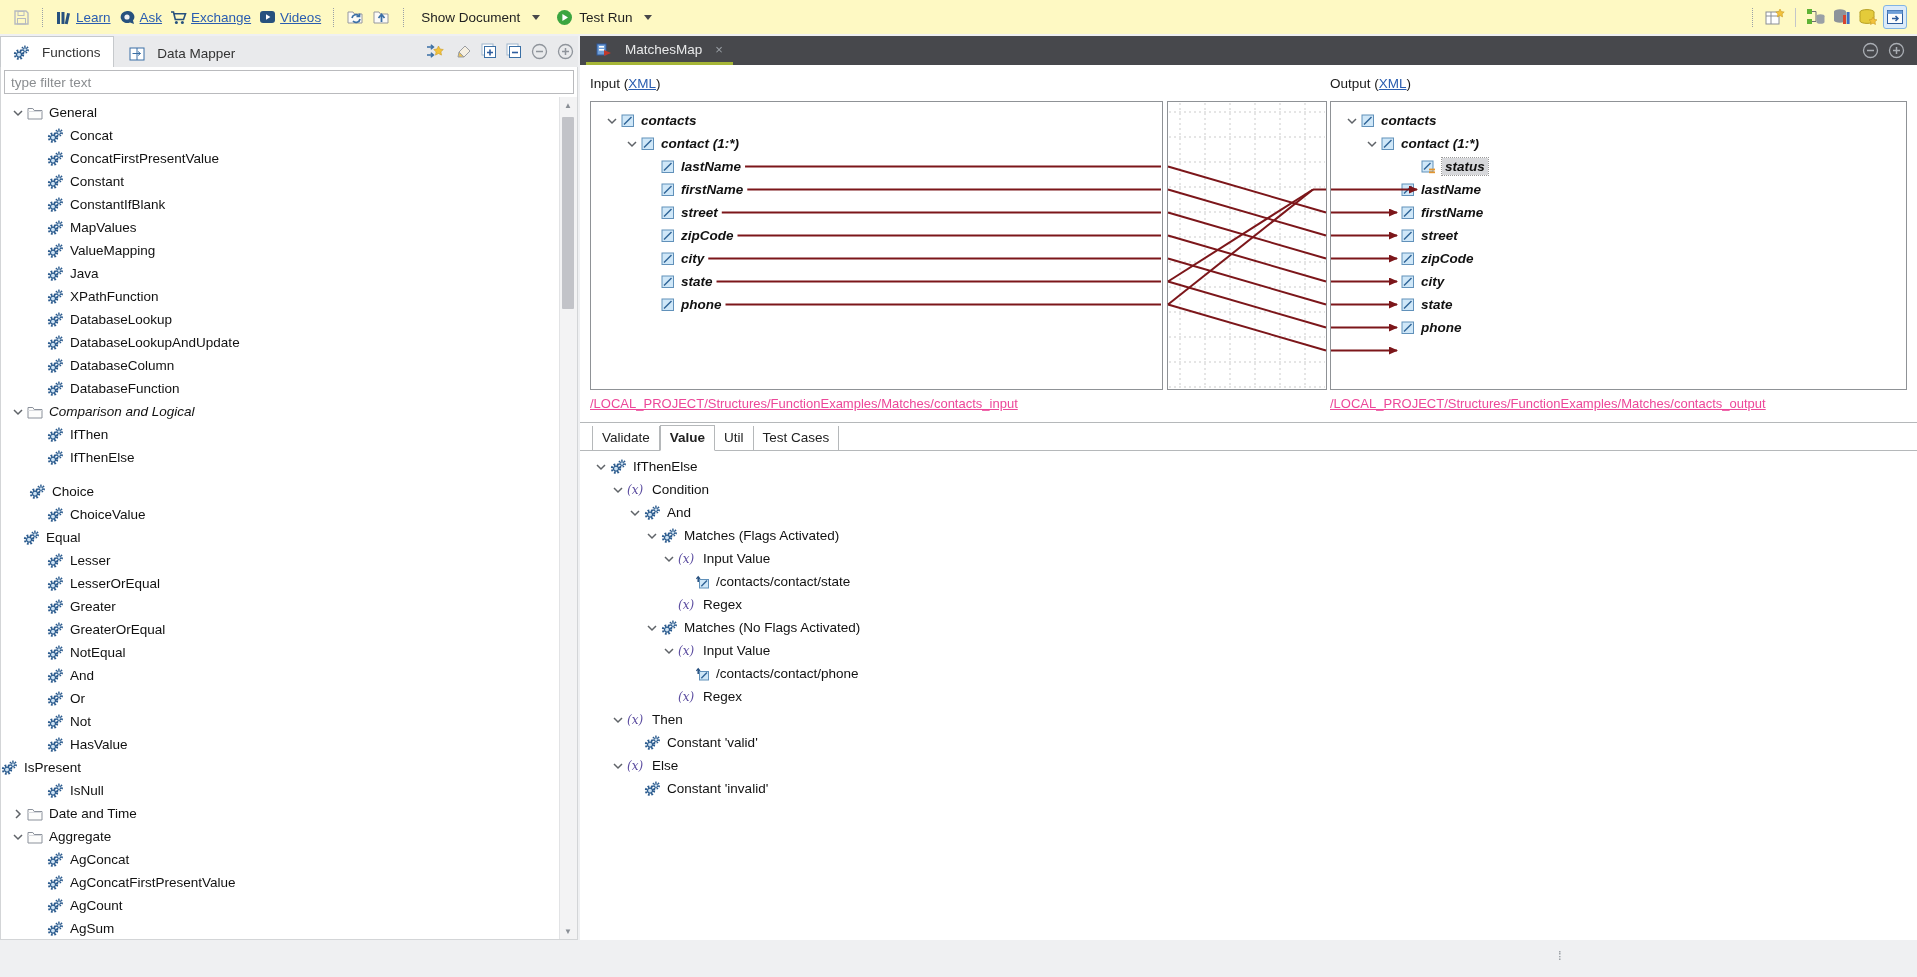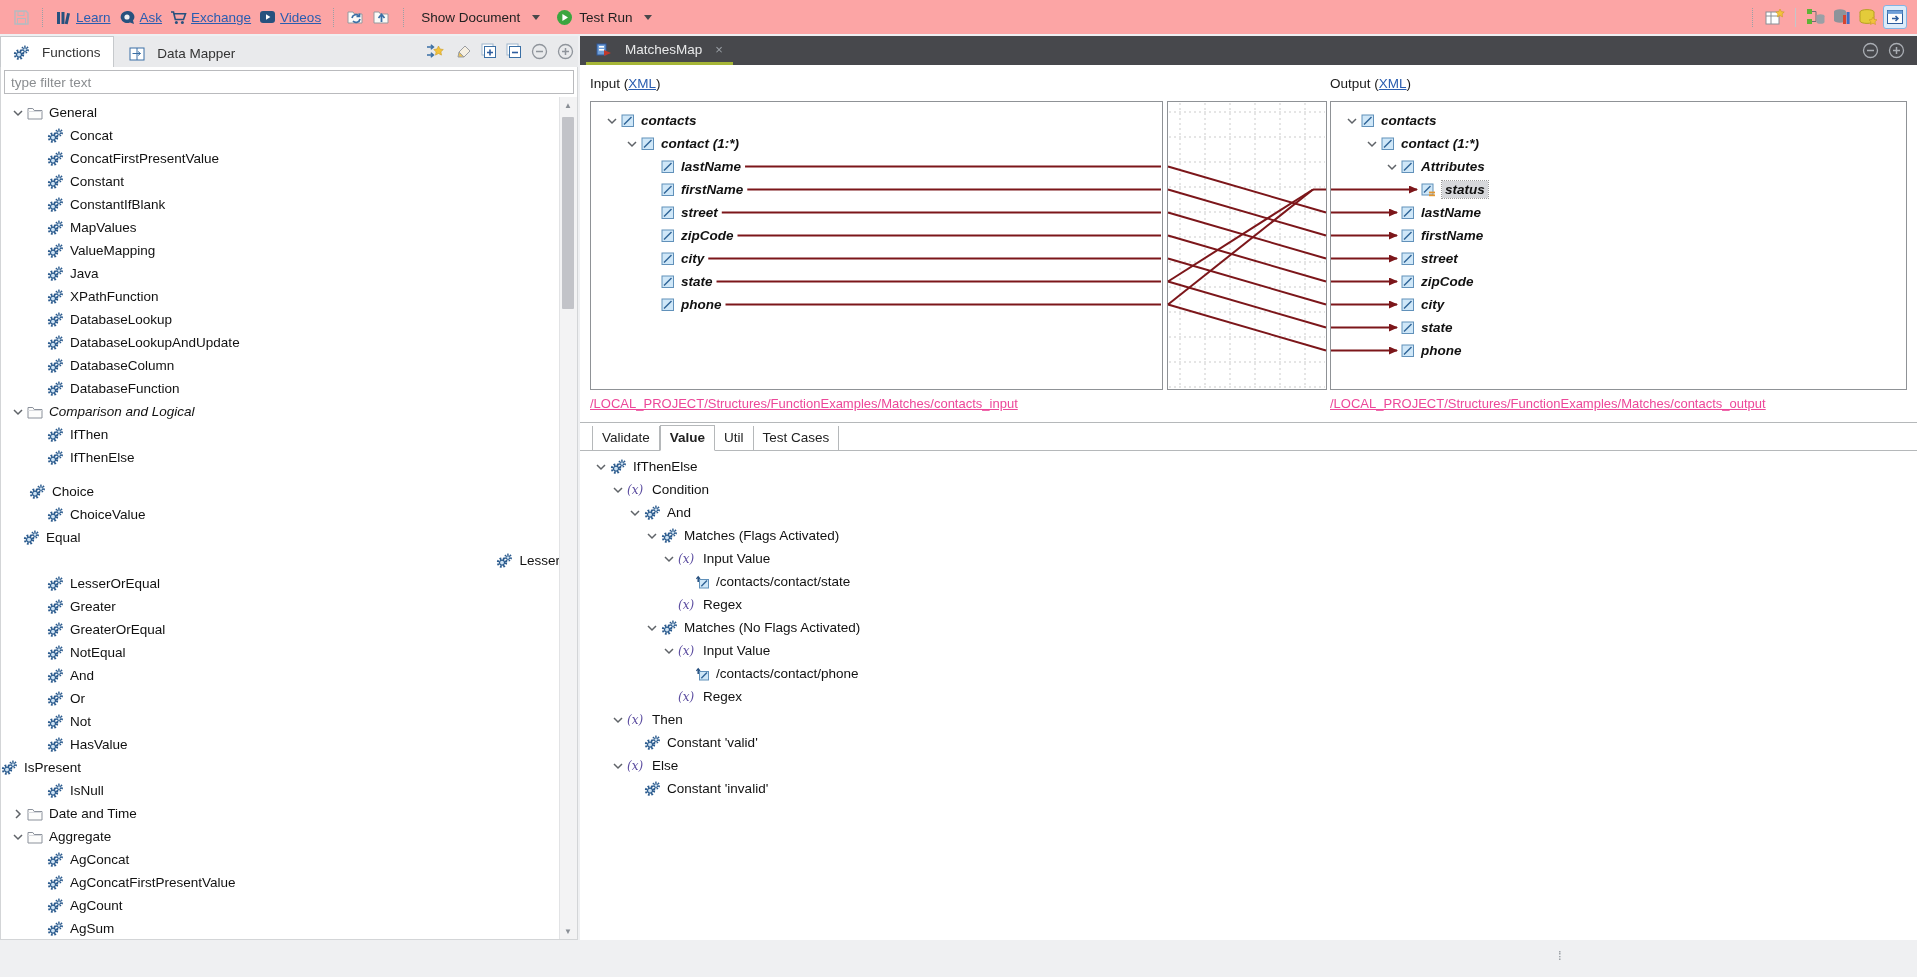--- a/index.html
+++ b/index.html
@@ -1,19 +1,19 @@
 <!DOCTYPE html>
 <html><head>
 <meta charset="utf-8">
 <style>
   html,body{margin:0;padding:0;}
   #root{position:relative;width:1917px;height:977px;background:#eff0f2;overflow:hidden;
         font-family:"Liberation Sans",sans-serif;font-size:13.5px;color:#1c1c1c;}
   
-  .toolbar{position:absolute;left:0;top:0;width:100%;height:34px;background:#fca5a5;
+  .toolbar{position:absolute;left:0;top:0;width:100%;height:34px;background:#fef9c3;
            display:flex;align-items:center;padding-left:8px;box-sizing:border-box;}
   .tb-ico{display:inline-flex;align-items:center;justify-content:center;width:22px;height:22px;margin:0 2px;}
   .dotsep{width:1px;height:19px;border-left:1px dotted #9aa0a6;margin:0 8px;}
   .vsep{width:1px;height:19px;background:#c3c6ca;margin:0 7px;}
   .tb-link{display:inline-flex;align-items:center;gap:4px;margin:0 4px;cursor:pointer;}
   .tb-link u{color:#2a5db0;text-decoration:underline;}
   .tb-label{display:inline-flex;align-items:center;margin:0 8px;color:#222;}
   .caret{display:inline-block;width:0;height:0;border-left:4px solid transparent;border-right:4px solid transparent;
          border-top:5px solid #48484a;margin-left:12px;}
   .tb-right{position:absolute;right:8px;top:0;height:34px;display:flex;align-items:center;}
@@ -448,21 +448,21 @@
             <span class="tico">
               <svg width="17" height="16" viewBox="0 0 17 16">
                 <circle cx="6" cy="9.6" r="4" fill="none" stroke="#2b5b8e" stroke-width="2.4" stroke-dasharray="1.7,1.5"></circle>
                 <circle cx="6" cy="9.6" r="2.5" fill="#cfe3f3" stroke="#2b5b8e" stroke-width="1.2"></circle>
                 <circle cx="12" cy="4.6" r="3" fill="none" stroke="#2b5b8e" stroke-width="2" stroke-dasharray="1.4,1.2"></circle>
                 <circle cx="12" cy="4.6" r="1.8" fill="#cfe3f3" stroke="#2b5b8e" stroke-width="1"></circle>
               </svg>
             </span>
             <span class="tlabel">Equal</span>
           </div>
-          <div class="trow" style="padding-left: 46px; justify-content: flex-end;">
+          <div class="trow" style="padding-left: 46px;">
             <span class="tico">
               <svg width="17" height="16" viewBox="0 0 17 16">
                 <circle cx="6" cy="9.6" r="4" fill="none" stroke="#2b5b8e" stroke-width="2.4" stroke-dasharray="1.7,1.5"></circle>
                 <circle cx="6" cy="9.6" r="2.5" fill="#cfe3f3" stroke="#2b5b8e" stroke-width="1.2"></circle>
                 <circle cx="12" cy="4.6" r="3" fill="none" stroke="#2b5b8e" stroke-width="2" stroke-dasharray="1.4,1.2"></circle>
                 <circle cx="12" cy="4.6" r="1.8" fill="#cfe3f3" stroke="#2b5b8e" stroke-width="1"></circle>
               </svg>
             </span>
             <span class="tlabel">Lesser</span>
           </div>
@@ -811,32 +811,20 @@
             <svg class="chev" width="18" height="16" viewBox="0 0 18 16">
               <polyline points="5,6 9,10 13,6" fill="none" stroke="#5f6368" stroke-width="1.5"></polyline>
             </svg>
             <span class="tico el-ic">
               <svg width="14" height="14" viewBox="0 0 14 14">
                 <rect x="1" y="1" width="11.5" height="11.5" fill="#cfe7f8" stroke="#6191ba"></rect>
                 <path d="M3 10.5 L10.5 3" stroke="#2f6396" stroke-width="1.5"></path>
               </svg>
             </span>
             <span class="tlabel bi">contact (1:*)</span>
-          </div>
-          <div class="trow" style="padding-left: 52px;">
-            <svg class="chev" width="18" height="16" viewBox="0 0 18 16">
-              <polyline points="5,6 9,10 13,6" fill="none" stroke="#5f6368" stroke-width="1.5"></polyline>
-            </svg>
-            <span class="tico el-ic">
-              <svg width="14" height="14" viewBox="0 0 14 14">
-                <rect x="1" y="1" width="11.5" height="11.5" fill="#cfe7f8" stroke="#6191ba"></rect>
-                <path d="M3 10.5 L10.5 3" stroke="#2f6396" stroke-width="1.5"></path>
-              </svg>
-            </span>
-            <span class="tlabel bi">Attributes</span>
           </div>
           <div class="trow" style="padding-left: 72px;">
             <span class="chev-sp"></span>
             <span class="tico el-ic">
               <svg width="15" height="14" viewBox="0 0 15 14">
                 <rect x="1" y="1" width="11" height="11" fill="#cfe7f8" stroke="#6191ba"></rect>
                 <path d="M3 9.5 L9.5 3" stroke="#2f6396" stroke-width="1.5"></path>
                 <rect x="8" y="8.6" width="6" height="1.8" fill="#e2952f"></rect>
                 <rect x="8" y="11.4" width="6" height="1.8" fill="#e2952f"></rect>
               </svg>

